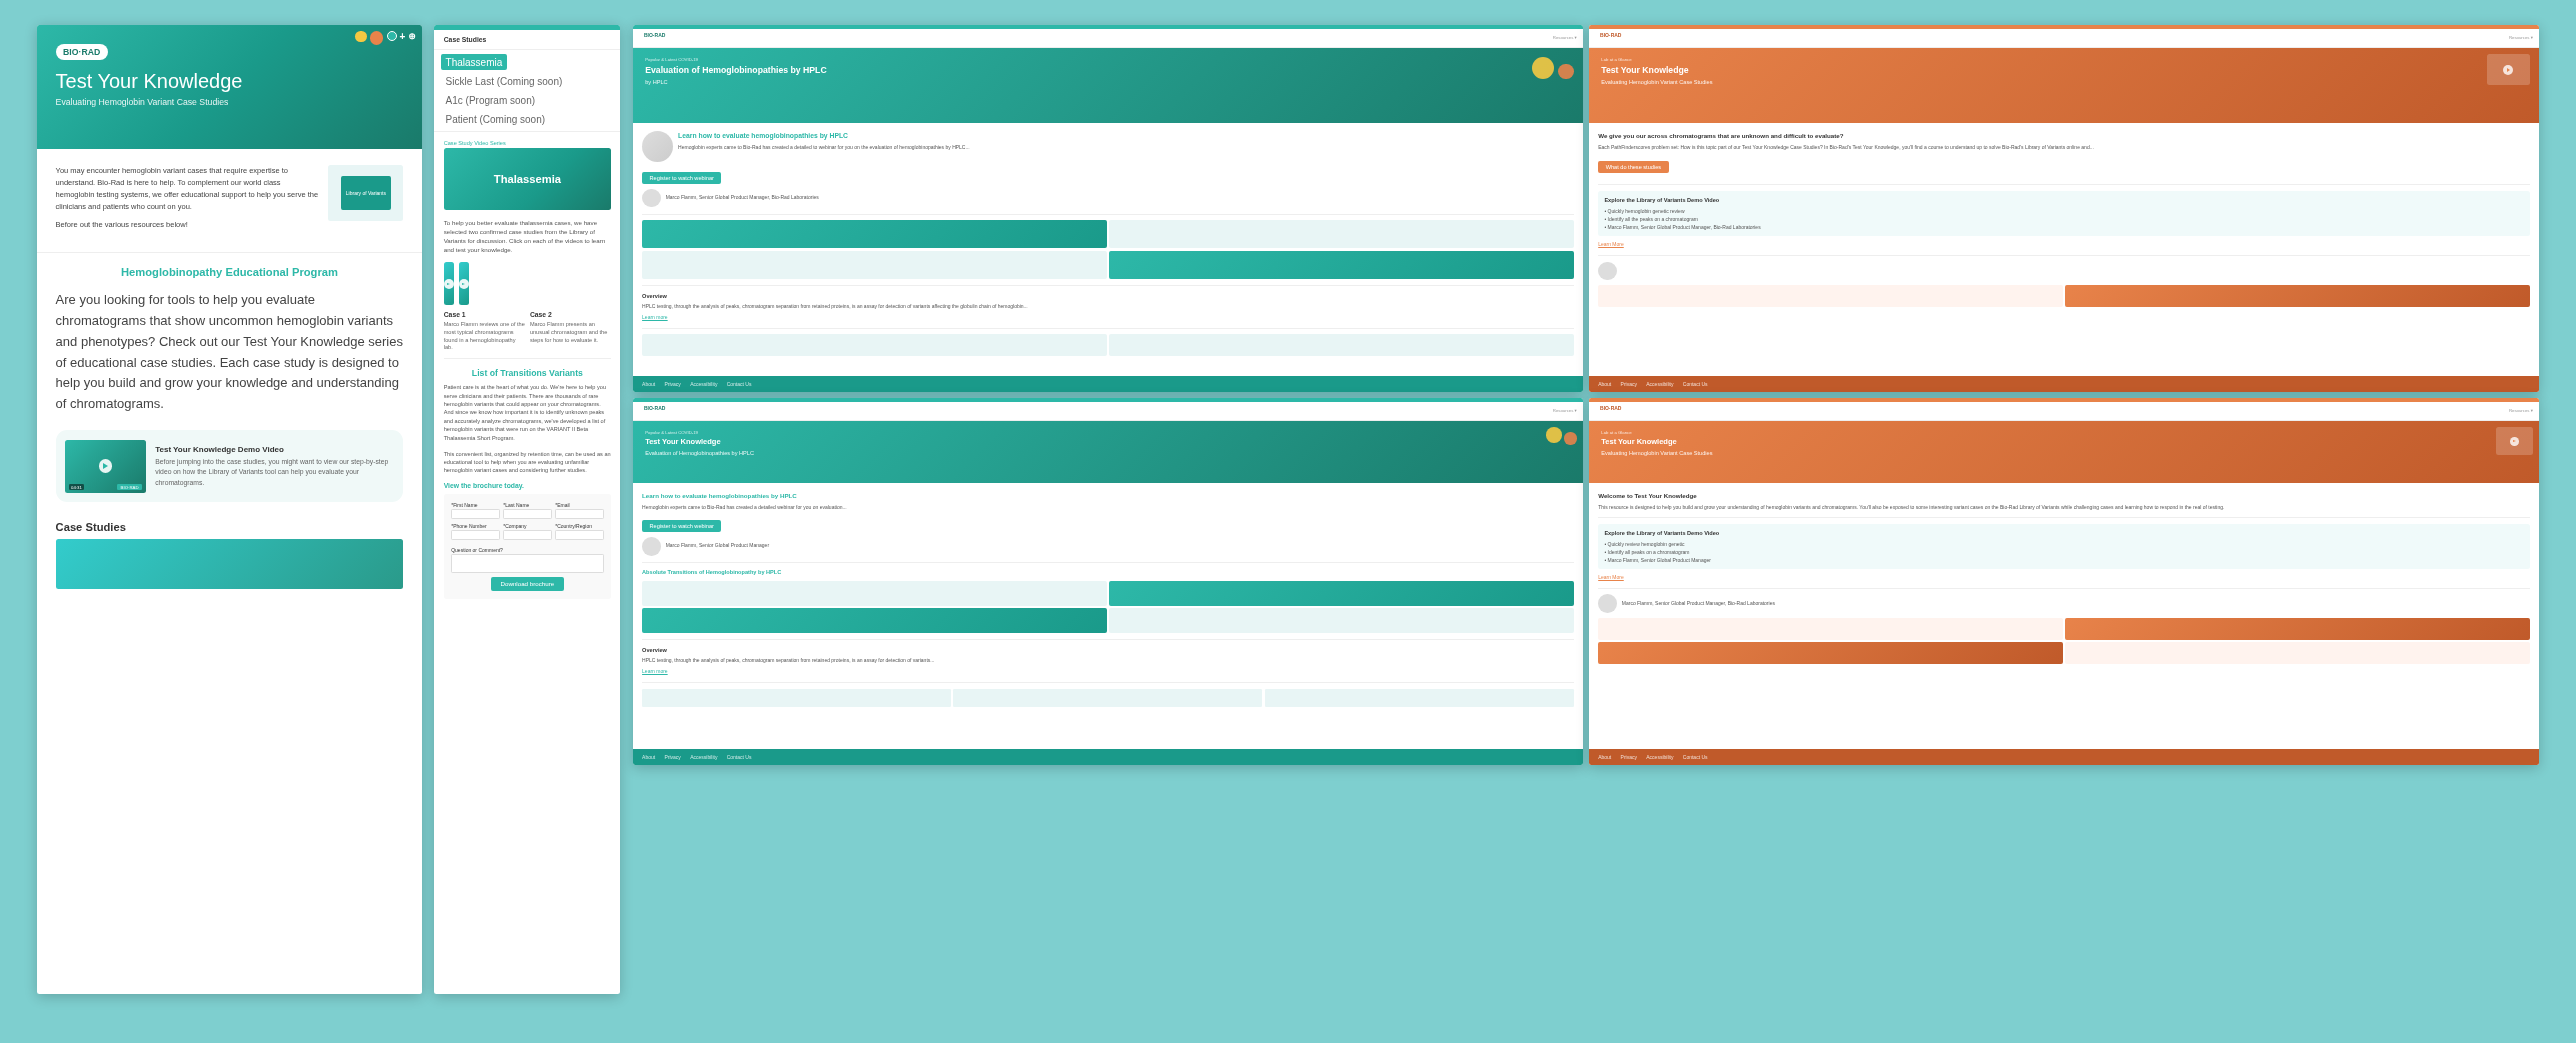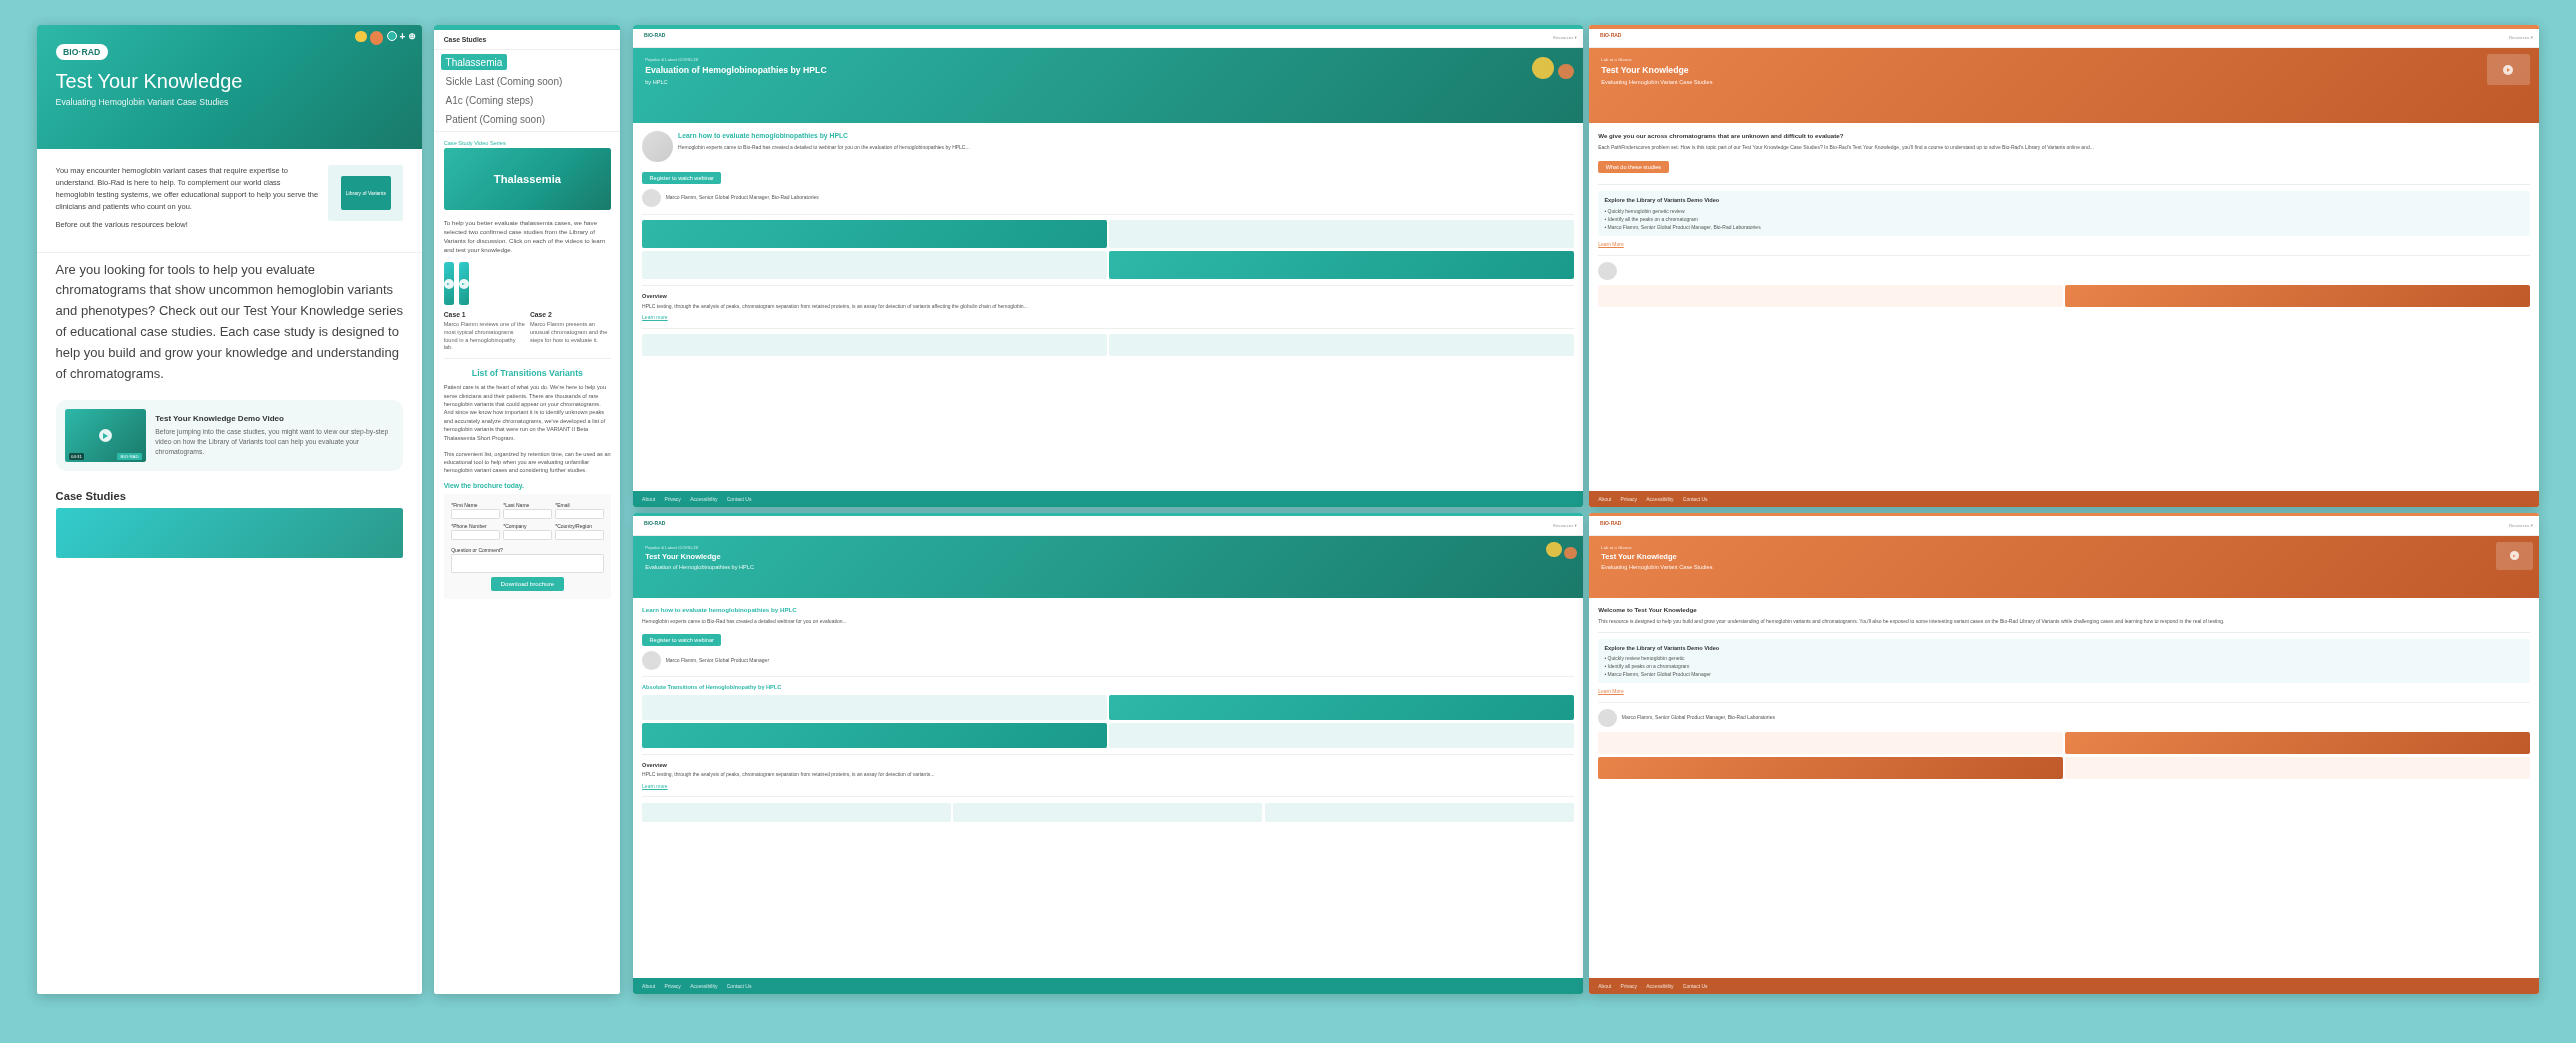--- a/index.html
+++ b/index.html
@@ -391,21 +391,21 @@
       overflow: hidden;
     }
 
     
     .right-panel {
       flex: 1;
       display: grid;
       grid-template-columns: 1fr 1fr;
       grid-template-rows: 1fr 1fr;
       gap: 6px;
-      height: 969px;
+      height: 740px;
     }
 
     .screenshot-card {
       background: white;
       border-radius: 2.5px;
       overflow: hidden;
       box-shadow: 0 2.5px 12.4px rgba(0,0,0,0.2);
       display: flex;
       flex-direction: column;
     }
@@ -654,20 +654,21 @@
     <div class="content-section">
       <div class="monitor-img">
         <div class="monitor-screen">
           <span style="color:white; font-size:5px; text-align:center; padding:2.5px;">Library of Variants</span>
         </div>
       </div>
       <p>You may encounter hemoglobin variant cases that require expertise to understand. Bio-Rad is here to help. To complement our world class hemoglobin testing systems, we offer educational support to help you serve the clinicians and patients who count on you.</p>
       <p>Before out the various resources below!</p>
     </div>
 
+    <div class="section-title">Hemoglobinopathy Educational Program</div>
     <div class="edu-content">
       <p>Are you looking for tools to help you evaluate chromatograms that show uncommon hemoglobin variants and phenotypes? Check out our Test Your Knowledge series of educational case studies. Each case study is designed to help you build and grow your knowledge and understanding of chromatograms.</p>
     </div>
 
     <div class="video-card">
       <div class="video-thumb">
         <div class="play-btn">
           <div class="play-triangle"></div>
         </div>
         <div style="position:absolute; bottom:2.5px; left:3.7px; background:rgba(0,0,0,0.5); color:white; font-size:4.3px; padding:0.6px 2.5px; border-radius:1.2px;">04:31</div>
@@ -687,21 +688,21 @@
 
   <div class="middle-panel">
     <div class="top-bar"></div>
 
     <div class="case-nav">
       <span style="font-weight:bold; color:#333; font-size:6.8px;">Case Studies</span>
     </div>
     <div style="display:flex; gap:3.1px; padding:3.7px 6.2px; border-bottom:0.6px solid #eee; flex-wrap:wrap;">
       <span class="case-nav-tab active">Thalassemia</span>
       <span class="case-nav-tab">Sickle Last (Coming soon)</span>
-      <span class="case-nav-tab">A1c (Coming steps)</span>
+      <span class="case-nav-tab">A1c (Program soon)</span>
       <span class="case-nav-tab">Patient (Coming soon)</span>
     </div>
 
     <div class="case-content">
       <div style="font-size:5.6px; color:#2db8a8; margin-bottom:2.5px;">Case Study Video Series</div>
 
       <div class="case-hero-img">
         <span class="case-hero-title">Thalassemia</span>
       </div>
 

